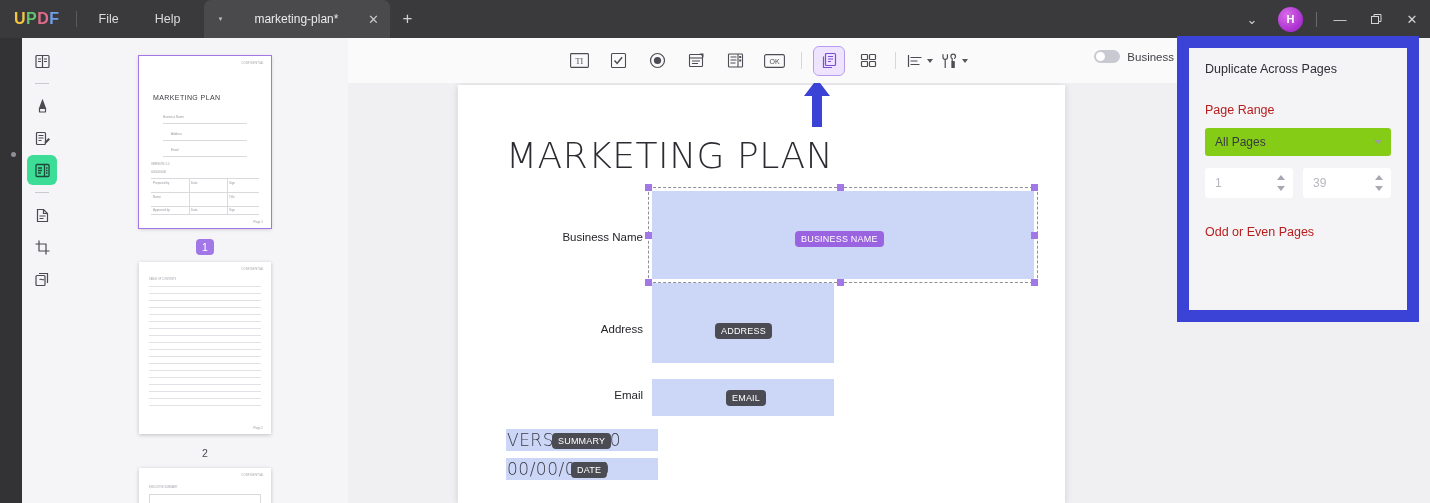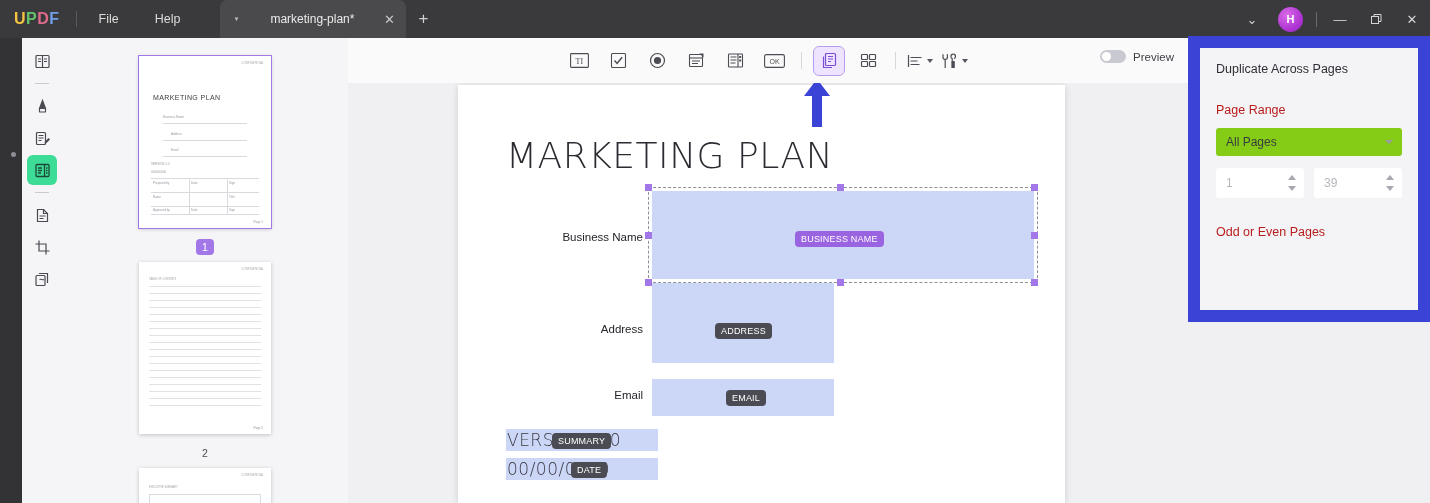--- a/index.html
+++ b/index.html
@@ -24,21 +24,21 @@
   .logo span:nth-child(2){ color:#63c36b; }
   .logo span:nth-child(3){ color:#e06a8a; }
   .logo span:nth-child(4){ color:#6f9fe8; }
   .tb-sep { width:1px; background:#5a5a5c; margin:11px 4px; }
   .menu-item {
     display:flex; align-items:center; padding:0 18px;
     color:#dcdcdc; font-size:12.5px; cursor:default;
   }
   .tab {
     position:relative; display:flex; align-items:center;
-    width:186px; height:38px; margin-left:22px;
+    width:186px; height:38px; margin-left:6px;
     background:#4a4a4d; border-radius:7px 7px 0 0;
     padding:0 8px; color:#e8e8e8; font-size:12px;
   }
   .tab .caret { font-size:7px; color:#c0c0c0; width:16px; text-align:center;}
   .tab .tab-title { flex:1; text-align:center; font-size:12px; color:#eaeaea;}
   .tab .tab-close { width:18px; text-align:center; font-size:13px; color:#c8c8c8; }
   .newtab { display:flex; align-items:center; justify-content:center;
             width:34px; color:#d0d0d0; font-size:17px; }
   .tb-right { margin-left:auto; display:flex; align-items:center; }
   .tb-right .ic {
@@ -172,21 +172,21 @@
     position:absolute; width:7px; height:7px; background:#a277e8;
   }
   .ver-txt {
     position:absolute; font-size:17px; color:#3a3a42; letter-spacing:.5px;
     font-family:"DejaVu Sans", sans-serif; font-weight:300;
   }
   .arrow { position:absolute; left:806px; top:79px; }
 
   
   .rpanel {
-    position:absolute; top:36px; right:0; width:242px; height:286px;
+    position:absolute; top:36px; right:11px; width:242px; height:286px;
     background:#3a43d6; padding:12px;
   }
   .rinner { width:100%; height:100%; background:#f4f4f6; padding:14px 16px; }
   .rp-title { font-size:12.5px; color:#2e2e36; }
   .rp-lbl { font-size:12.5px; color:#b91c1c; margin-top:27px; }
   .rp-sel {
     margin-top:11px; height:28px; background:#84cc16; border-radius:3px;
     display:flex; align-items:center; padding:0 10px;
     font-size:12px; color:#3a3a42; position:relative;
   }
@@ -452,21 +452,21 @@
         <path d="M5.2 6.3V15"></path>
         <path d="M13.2 1.2c-1.3 0-2.3 1-2.3 2.3 0 .9.5 1.7 1.3 2.1V15"></path>
         <path d="M13.2 1.2c1.3 0 2.3 1 2.3 2.3 0 .9-.5 1.7-1.3 2.1"></path>
         <rect x="11.6" y="8" width="3.2" height="7" rx="0.6" fill="#4c4c54" stroke="none"></rect>
       </svg>
       <span class="caret-s"></span>
     </div>
 
     <div class="preview">
       <div class="switch"></div>
-      <span class="preview-lbl">Preview</span>
+      <span class="preview-lbl">Business</span>
     </div>
   </div>
 
   <div class="canvas">
     <div class="page">
 
       <div class="doc-title">MARKETING PLAN</div>
 
       <div class="fld-label" style="left:30px;top:146px;width:155px;">Business Name</div>
       <div class="fld-box sel" style="left:194px;top:106px;width:382px;height:88px;"></div>

